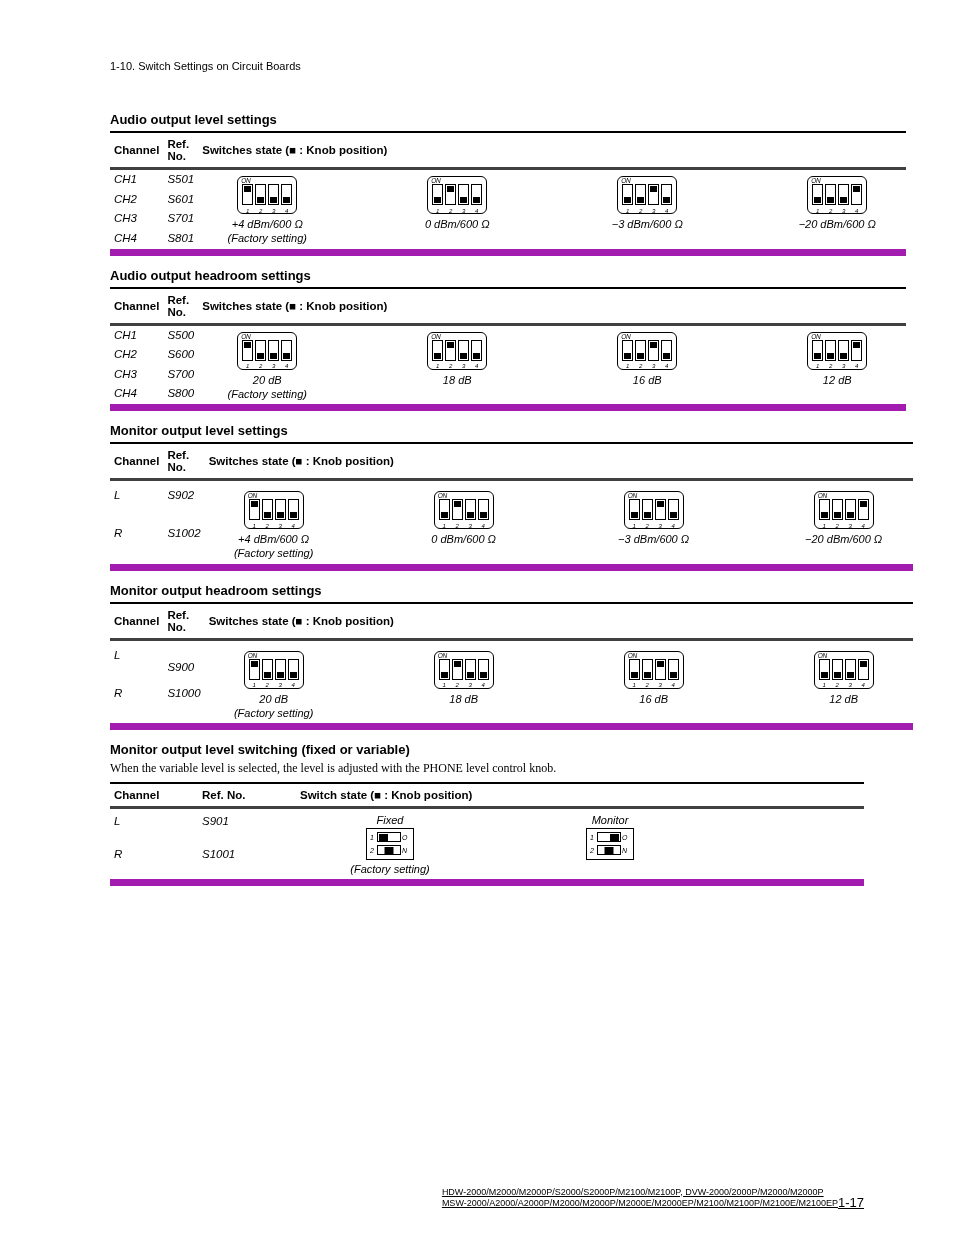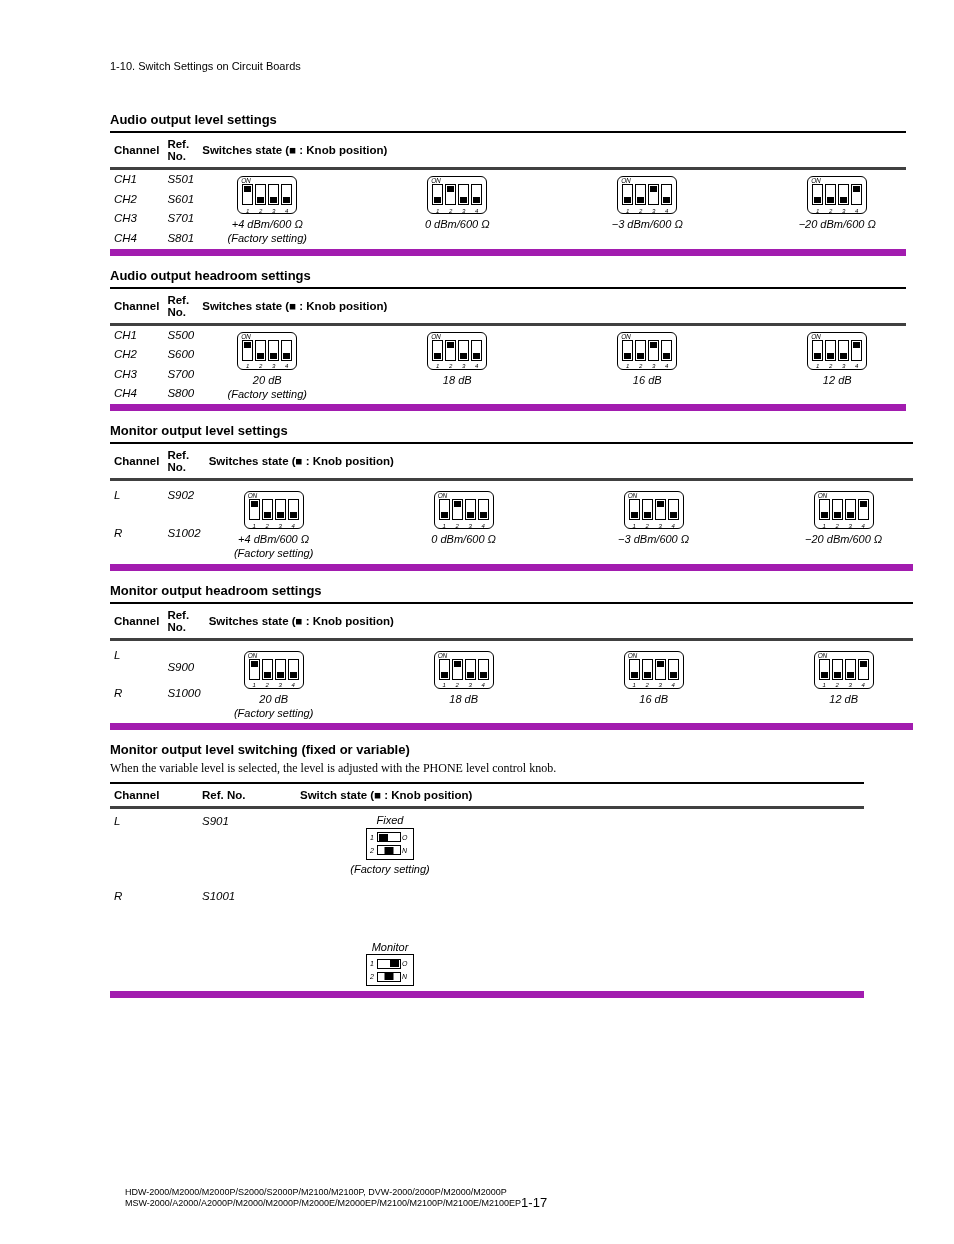--- a/index.html
+++ b/index.html
@@ -71,22 +71,22 @@
     padding-left: 0px;
   }
   .switch-cell {
     display: flex;
     flex-direction: column;
     align-items: center;
     width: 130px;
   }
   .switch-row-small {
     display: flex;
-    flex-direction: column;
-    gap: 64px;
+    flex-direction: row;
+    gap: 100px;
     padding-left: 30px;
   }
   .switch-cell-small {
     display: flex;
     flex-direction: column;
     align-items: center;
     width: 120px;
   }
   
   .dip4 {
@@ -181,22 +181,23 @@
     text-align: center;
     line-height: 1.3;
   }
   .footer {
     position: absolute;
     bottom: 34px;
     left: 125px;
     right: 90px;
     font-size: 9px;
     display: flex;
-    justify-content: flex-start;
+    justify-content: flex-end;
     align-items: flex-end;
+    text-decoration: underline;
   }
   .footer .models { line-height: 1.3; }
   .footer .pgnum { font-size: 13px; }
 </style>
 </head>
 <body>
 
 <div class="page">
   <div class="header-right">1-10. Switch Settings on Circuit Boards</div>
 

